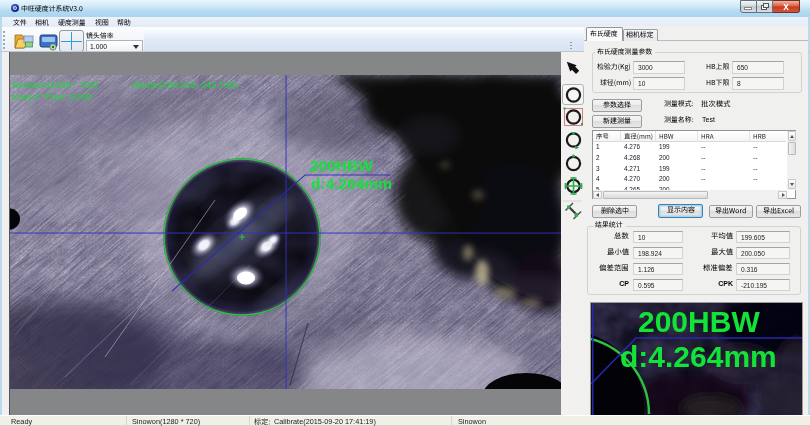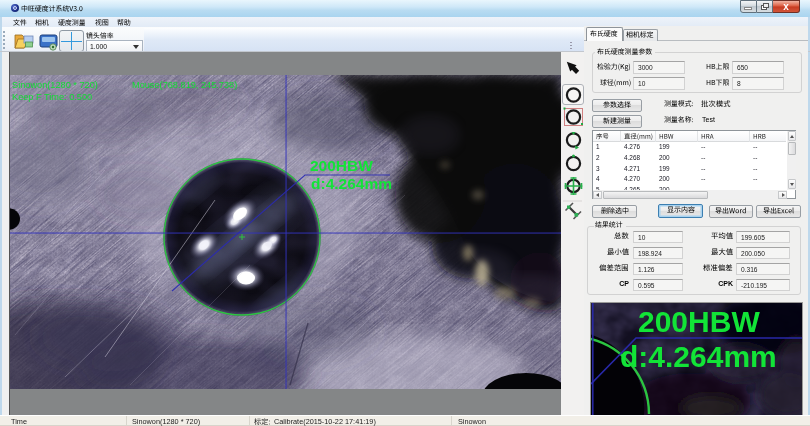--- a/index.html
+++ b/index.html
@@ -560,23 +560,23 @@
 
 <rect x="1" y="0" width="1.6" height="112" fill="#2a2ab0" opacity="0.9"></rect>
 <path d="M0 81 L45 35 L211 35" fill="none" stroke="#2a2ab0" stroke-width="1.6" opacity="0.95"></path>
 
 <text x="47" y="29" font-family="Liberation Sans" font-size="30" font-weight="bold" fill="#12e437">200HBW</text>
 <text x="29" y="64" font-family="Liberation Sans" font-size="30" font-weight="bold" fill="#12e437">d:4.264mm</text>
 </svg>
 <div class="ab" style="left:590px;top:302px;width:213px;height:114px;border:1px solid #9a9a98"></div>
 <div class="ab" style="left:0;top:415px;width:810px;height:11px;background:#f2efe8;border-top:1px solid #ffffff"></div>
 <div class="ab" style="left:0;top:425px;width:810px;height:1px;background:#d8d4cb"></div>
-<div class="txt" style="left:11px;top:417px;font-size:7.3px;color:#222">Time</div>
+<div class="txt" style="left:11px;top:417px;font-size:7.3px;color:#222">Ready</div>
 <div class="ab" style="left:126px;top:416px;width:1px;height:9px;background:#d8d5cc"></div>
 <div class="ab" style="left:249px;top:416px;width:1px;height:9px;background:#d8d5cc"></div>
 <div class="ab" style="left:451px;top:416px;width:1px;height:9px;background:#d8d5cc"></div>
 <div class="txt" style="left:132px;top:417px;font-size:7.3px;color:#222">Sinowon(1280 * 720)</div>
 <svg style="position:absolute;left:254px;top:417.5px;fill:#222;stroke:#222;stroke-width:0.22;" width="16.4" height="9.0" viewBox="0 0 16.4 9.0">
     <path transform="translate(0.00,6.34) scale(0.007200)" d="M466 -764V-693H902V-764ZM779 -325C826 -225 873 -95 888 -16L957 -41C940 -120 892 -247 843 -345ZM491 -342C465 -236 420 -129 364 -57C381 -49 411 -28 425 -18C479 -94 529 -211 560 -327ZM422 -525V-454H636V-18C636 -5 632 -1 617 0C604 0 557 1 505 -1C515 22 526 54 529 76C599 76 645 74 674 62C703 49 712 26 712 -17V-454H956V-525ZM202 -840V-628H49V-558H186C153 -434 88 -290 24 -215C38 -196 58 -165 66 -145C116 -209 165 -314 202 -422V79H277V-444C311 -395 351 -333 368 -301L412 -360C392 -388 306 -498 277 -531V-558H408V-628H277V-840Z"></path>
     <path transform="translate(7.20,6.34) scale(0.007200)" d="M224 -378C203 -197 148 -54 36 33C54 44 85 69 97 83C164 25 212 -51 247 -144C339 29 489 64 698 64H932C935 42 949 6 960 -12C911 -11 739 -11 702 -11C643 -11 588 -14 538 -23V-225H836V-295H538V-459H795V-532H211V-459H460V-44C378 -75 315 -134 276 -239C286 -280 294 -324 300 -370ZM426 -826C443 -796 461 -758 472 -727H82V-509H156V-656H841V-509H918V-727H558C548 -760 522 -810 500 -847Z"></path>
     <path transform="translate(14.40,6.34) scale(0.007200)" d="M139 -390C175 -390 205 -418 205 -460C205 -501 175 -530 139 -530C102 -530 73 -501 73 -460C73 -418 102 -390 139 -390ZM139 13C175 13 205 -15 205 -56C205 -98 175 -126 139 -126C102 -126 73 -98 73 -56C73 -15 102 13 139 13Z"></path>
   </svg>
-<div class="txt" style="left:274px;top:417px;font-size:7.3px;color:#222">Calibrate(2015-10-22 17:41:19)</div>
+<div class="txt" style="left:274px;top:417px;font-size:7.3px;color:#222">Calibrate(2015-09-20 17:41:19)</div>
 <div class="txt" style="left:458px;top:417px;font-size:7.3px;color:#222">Sinowon</div>
 </body></html>

